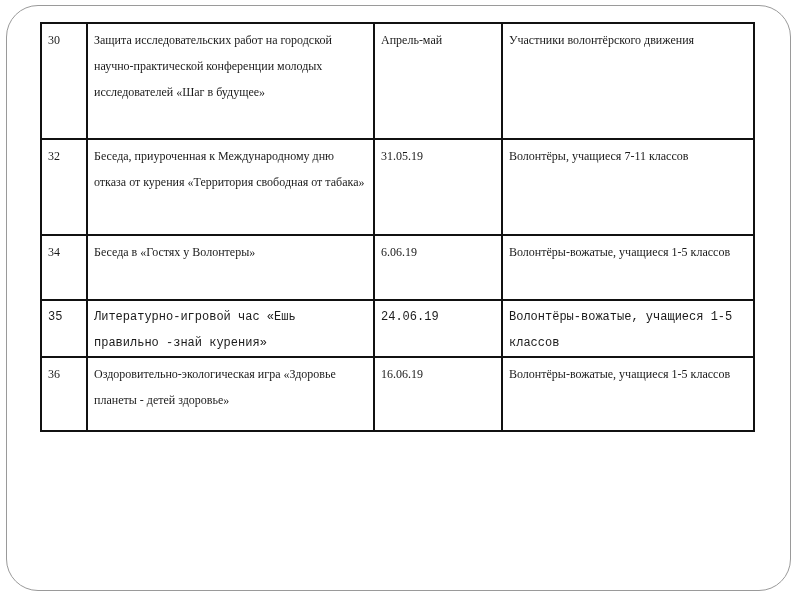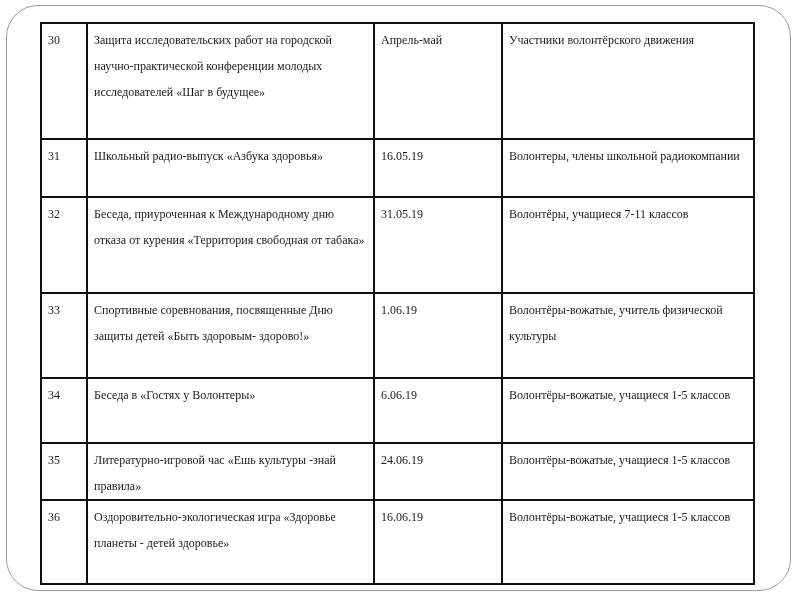--- a/index.html
+++ b/index.html
@@ -59,50 +59,38 @@
     <col class="c-date">
     <col class="c-part">
   </colgroup>
   <tbody id="events-body">
   <tr style="height: 116px;">
         <td>30</td>
         <td>Защита исследовательских работ на городской научно-практической конференции молодых исследователей «Шаг в будущее»</td>
         <td>Апрель-май</td>
         <td>Участники волонтёрского движения</td>
       </tr>
-      <tr style="height: 58px;">
-        <td>31</td>
-        <td>Школьный радио-выпуск «Азбука здоровья»</td>
-        <td>16.05.19</td>
-        <td>Волонтеры, члены школьной радиокомпании</td>
-      </tr>
       <tr style="height: 96px;">
         <td>32</td>
         <td>Беседа, приуроченная к Международному дню отказа от курения «Территория свободная от табака»</td>
         <td>31.05.19</td>
         <td>Волонтёры, учащиеся 7-11 классов</td>
-      </tr>
-      <tr style="height: 85px;">
-        <td>33</td>
-        <td>Спортивные соревнования, посвященные Дню защиты детей «Быть здоровым- здорово!»</td>
-        <td>1.06.19</td>
-        <td>Волонтёры-вожатые, учитель физической культуры</td>
       </tr>
       <tr style="height: 65px;">
         <td>34</td>
         <td>Беседа в «Гостях у Волонтеры»</td>
         <td>6.06.19</td>
         <td>Волонтёры-вожатые, учащиеся 1-5 классов</td>
       </tr>
-      <tr style="height: 52px;">
+      <tr style="height: 52px; font-family: Liberation Mono, monospace;">
         <td>35</td>
-        <td>Литературно-игровой час «Ешь культуры -знай правила»</td>
+        <td>Литературно-игровой час «Ешь правильно -знай курения»</td>
         <td>24.06.19</td>
         <td>Волонтёры-вожатые, учащиеся 1-5 классов</td>
       </tr>
-      <tr style="height: 84px;">
+      <tr style="height: 74px;">
         <td>36</td>
         <td>Оздоровительно-экологическая игра «Здоровье планеты - детей здоровье»</td>
         <td>16.06.19</td>
         <td>Волонтёры-вожатые, учащиеся 1-5 классов</td>
       </tr>
     </tbody>
 </table>
 
 </body></html>

